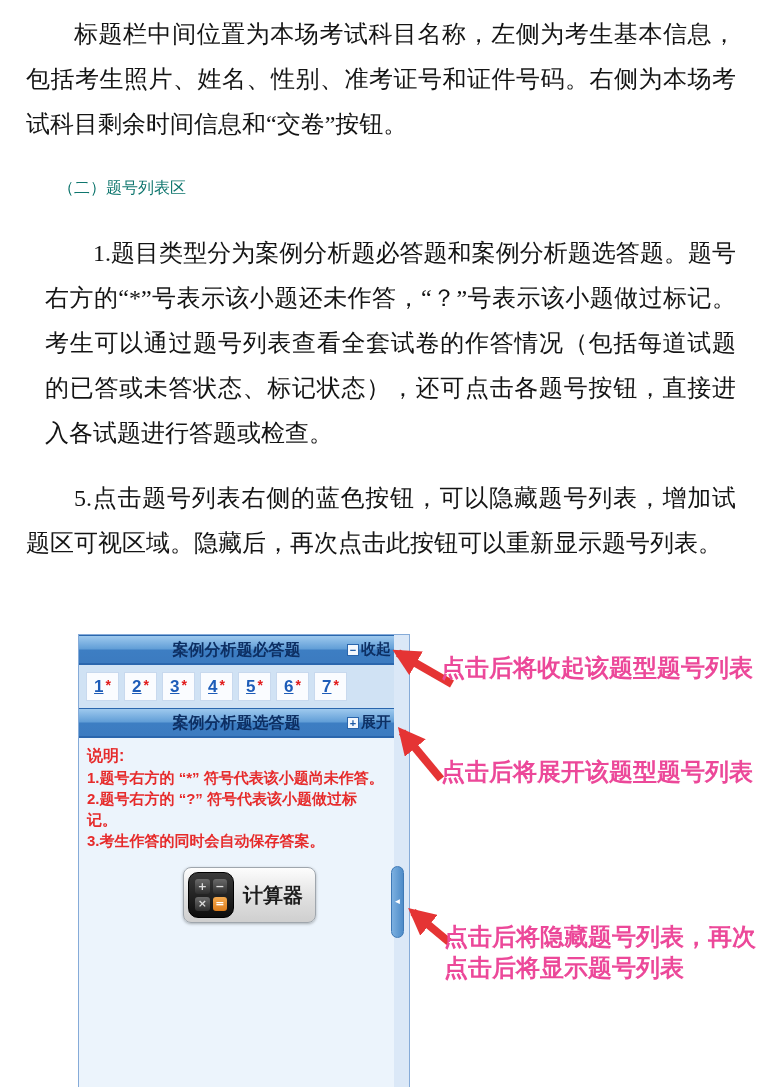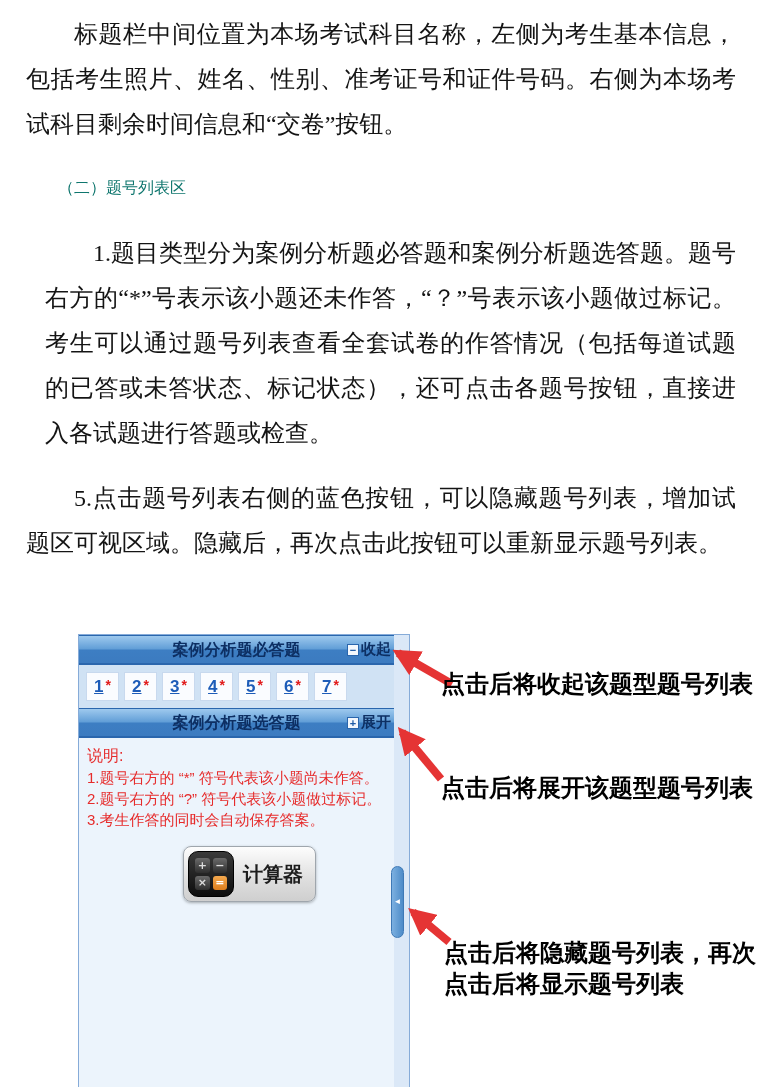--- a/index.html
+++ b/index.html
@@ -35,21 +35,21 @@
   .qrow{height:43px;background:#d0e2f4;display:flex;align-items:center;padding:0 7px;gap:5px;
         box-sizing:border-box;}
   .qbtn{width:33px;height:29px;background:#fafcff;border:1px solid #c8d9ee;display:flex;
         align-items:center;justify-content:center;font-family:"Liberation Sans",sans-serif;
         cursor:pointer;box-sizing:border-box;}
   .qnum{font-size:17px;font-weight:bold;color:#1d5cb8;text-decoration:underline;}
   .qmark{display:inline-block;font-size:14px;font-weight:bold;color:#e11b1b;margin-left:2px;
          transform:translateY(-2px);}
 
   .content{padding:7px 8px 0;}
-  .notes{font-family:"Liberation Sans",sans-serif;color:#e62b2b;font-weight:normal;}
+  .notes{font-family:"Liberation Sans",sans-serif;color:#e62b2b;font-weight:bold;}
   .notes-title{font-size:16px;line-height:22px;}
   .note-line{font-size:15px;line-height:21px;}
 
   .calc{display:inline-flex;align-items:center;margin:16px 0 0 96px;
         background:linear-gradient(180deg,#fdfdfd,#dedede 60%,#cfcfcf);
         border:1px solid #9fa6ad;border-radius:8px;padding:4px 12px 4px 4px;
         box-shadow:0 1px 3px rgba(0,0,0,.3);cursor:pointer;}
   .calc-icon{width:46px;height:46px;background:linear-gradient(180deg,#3a3a3a,#0d0d0d);
              border:1px solid #000;border-radius:10px;display:grid;
              grid-template-columns:1fr 1fr;gap:3px;padding:6px;box-sizing:border-box;
@@ -59,21 +59,21 @@
        font-family:"DejaVu Sans",sans-serif;}
   .key-eq{background:linear-gradient(180deg,#f4a94f,#dd7d1c);color:#fff;}
   .calc-label{font-family:Liberation Sans, sans-serif;font-size:20px;font-weight:bold;color:#1c1c1c;}
 
   .handle{position:absolute;left:-3px;top:231px;width:13px;height:72px;border-radius:7px;
           background:linear-gradient(90deg,#7cb0e0,#4d8bc8);border:1px solid #3e79b6;
           box-sizing:border-box;display:flex;align-items:center;justify-content:center;cursor:pointer;}
   .htri{color:#fff;font-size:8px;line-height:1;}
 
   .ann{position:absolute;font-family:"Liberation Sans",sans-serif;font-weight:bold;
-       font-size:24px;color:#000000;white-space:nowrap;margin-top:16px;}
+       font-size:24px;color:#ec4899;white-space:nowrap;}
   .a1{left:441px;top:30px;}
   .a2{left:441px;top:134px;}
   .a3{left:444px;top:299px;line-height:31px;}
 
   .arrows{position:absolute;left:0;top:0;width:762px;height:499px;pointer-events:none;}
 </style>
 </head>
 <body>
 
 <div class="page">

